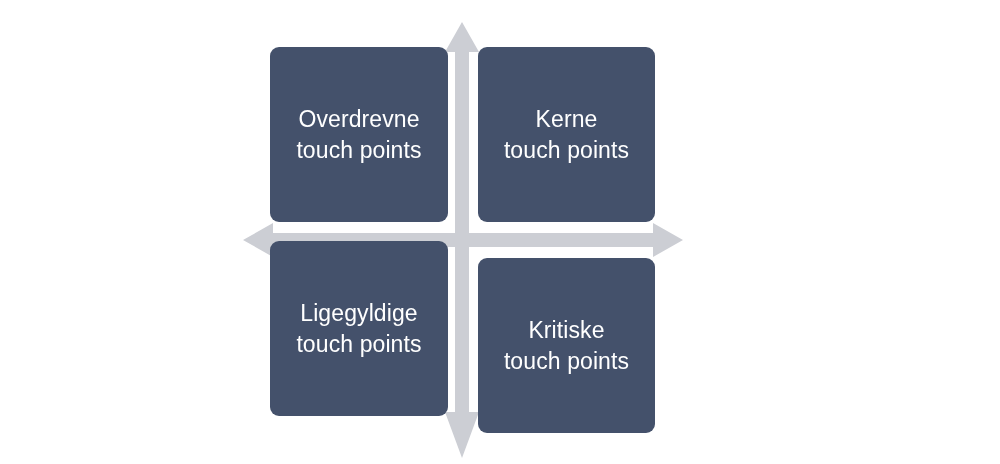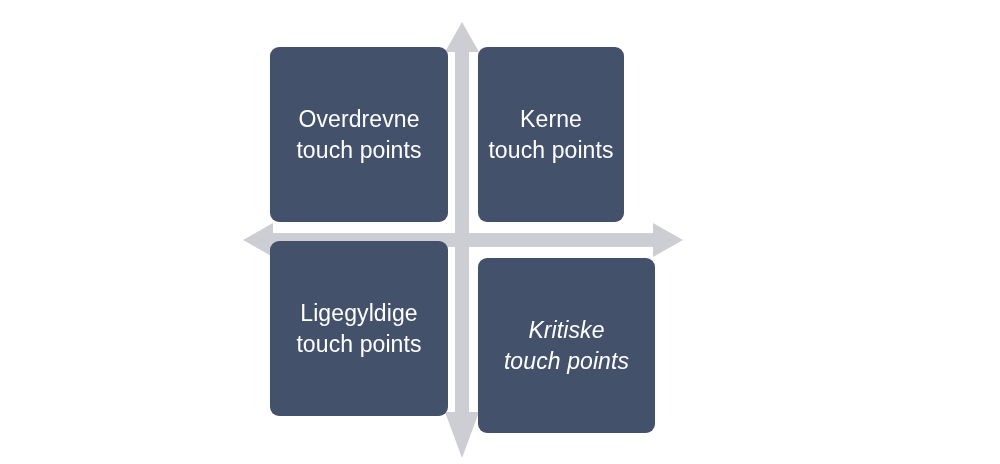--- a/index.html
+++ b/index.html
@@ -40,23 +40,23 @@
     line-height: 1.32;
     font-weight: 400;
     letter-spacing: 0.1px;
     padding: 6px 10px;
   }
   .quad-box .label-line {
     display: block;
     white-space: nowrap;
   }
   #box-top-left    { left: 270px; top: 47px;  width: 178px; height: 175px; }
-  #box-top-right   { left: 478px; top: 47px;  width: 146px; height: 175px; }
+  #box-top-right   { left: 478px; top: 47px;  width: 177px; height: 175px; }
   #box-bottom-left { left: 270px; top: 241px; width: 178px; height: 175px; }
-  #box-bottom-right{ left: 478px; top: 258px; width: 177px; height: 175px; font-style: italic; }
+  #box-bottom-right{ left: 478px; top: 258px; width: 177px; height: 175px; }
 </style>
 </head>
 <body>
 
 <div id="diagram-canvas">
 
   <svg class="axis-svg" viewBox="0 0 1000 464" xmlns="http://www.w3.org/2000/svg">
 
     <polygon fill="#ccced4" points="462,22 479,52 469,52 469,412 479,412 462,458 445,412 455,412 455,52 445,52"></polygon>
 

